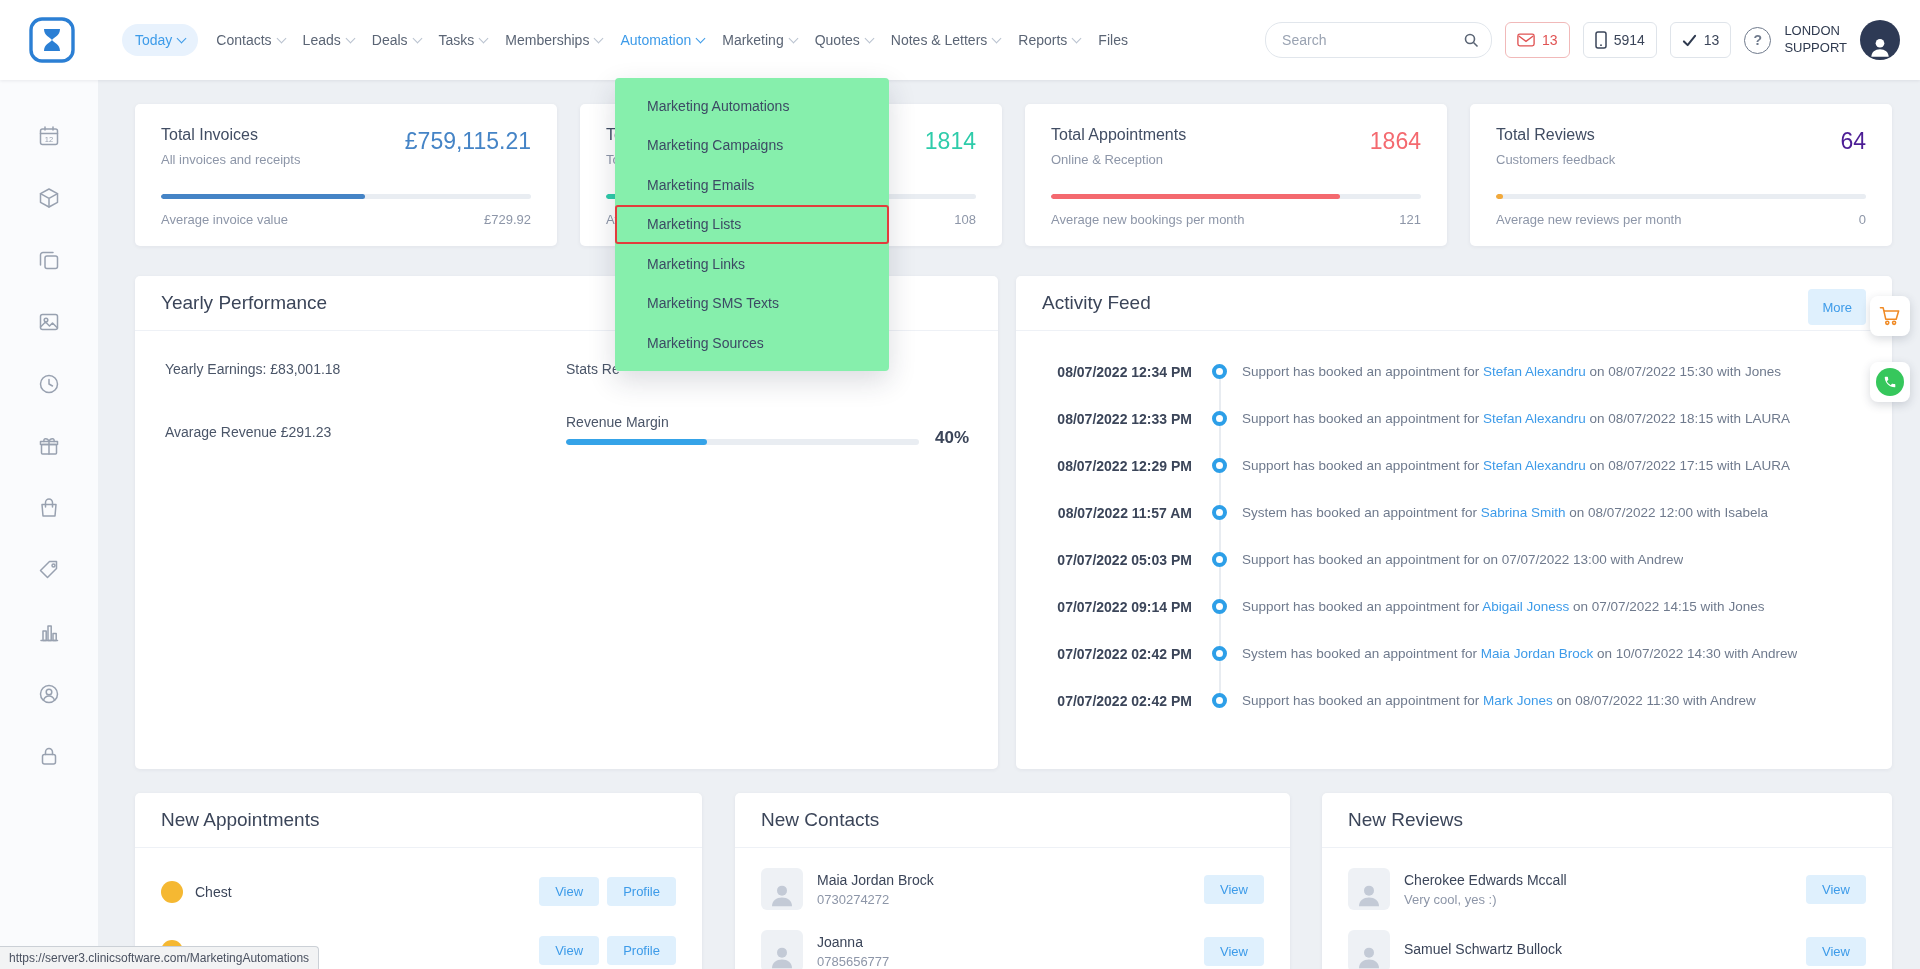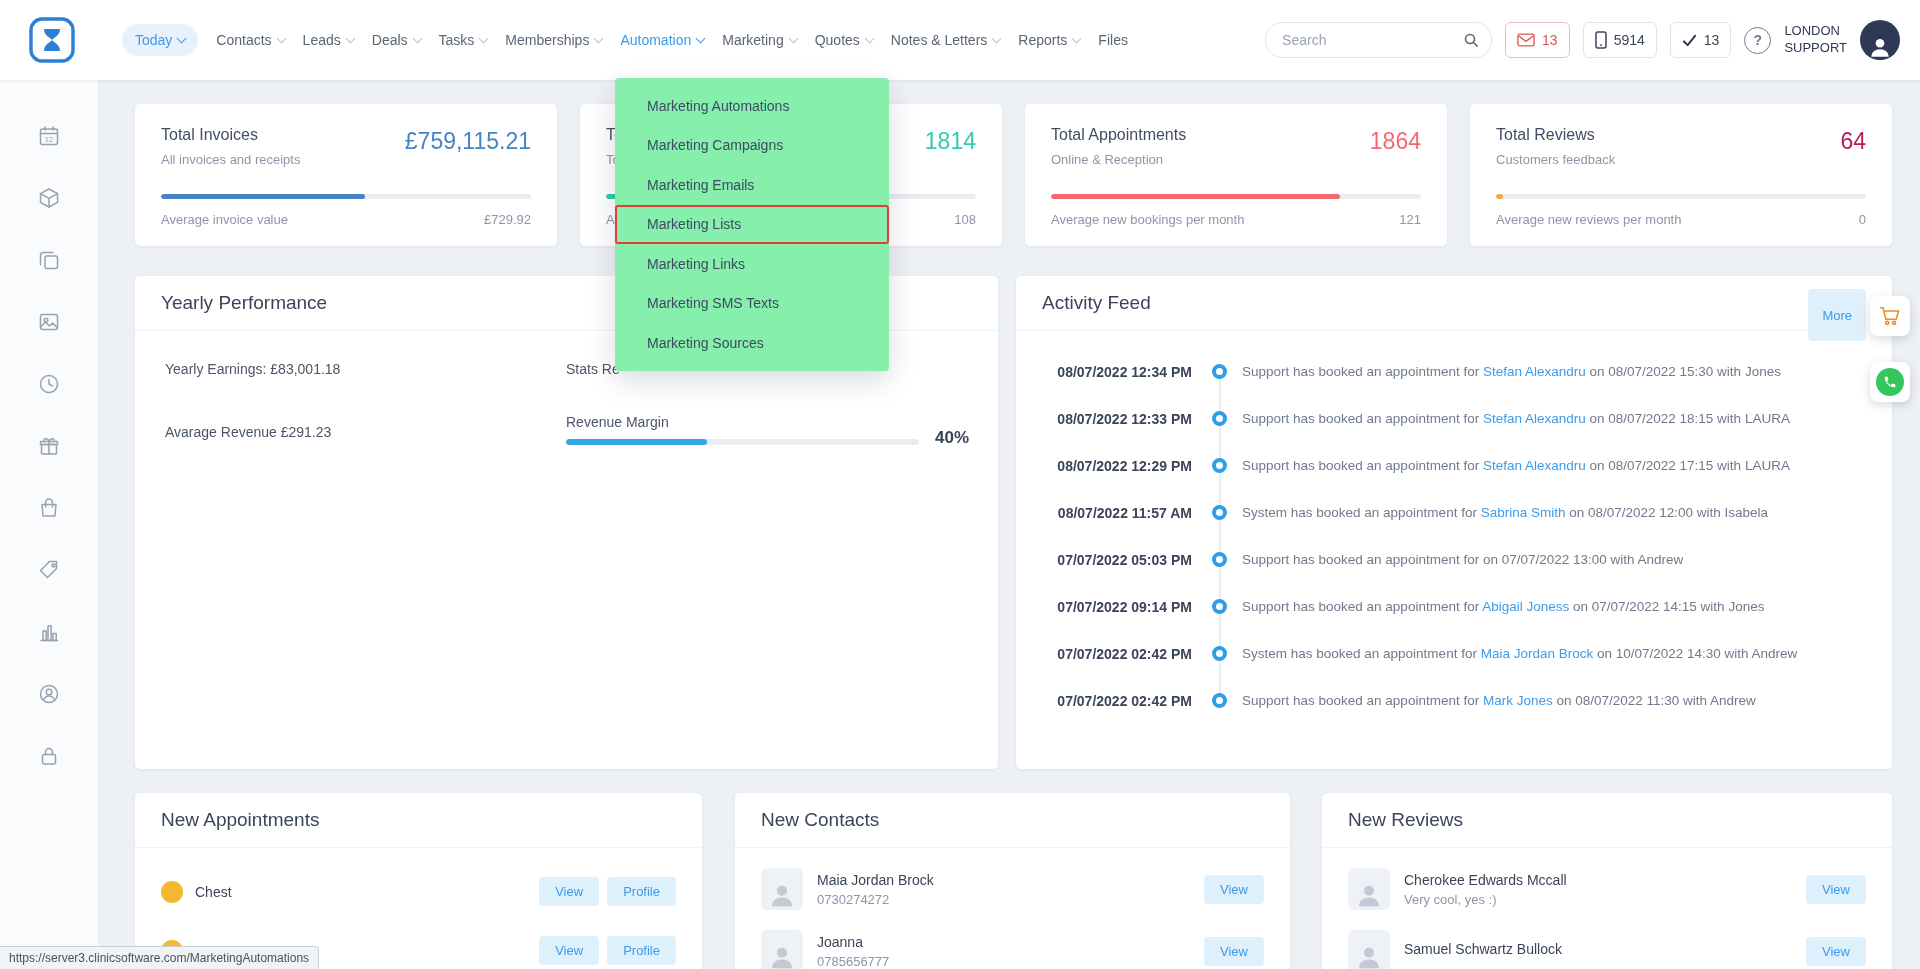--- a/index.html
+++ b/index.html
@@ -56,21 +56,21 @@
 
   
   .yearly-card{left:135px;top:276px;width:863px;height:493px;}
   .y-text{position:absolute;font-size:14px;color:#4a5568;white-space:nowrap;}
   .y-mbar{position:absolute;left:431px;top:163px;width:353px;height:6px;background:#e9edf2;border-radius:3px;overflow:hidden;}
   .y-mfill{height:100%;border-radius:3px;}
   .y-mpct{position:absolute;left:800px;top:152px;font-size:17px;font-weight:bold;color:#3b4559;}
 
   
   .activity-card{left:1016px;top:276px;width:876px;height:493px;}
-  .more-btn{position:absolute;top:13px;right:26px;height:28px;padding:12px 14px;background:#dff0fd;
+  .more-btn{position:absolute;top:13px;right:26px;height:28px;padding:4px 14px;background:#dff0fd;
             color:#3d9be9;font-size:13px;border-radius:4px;display:flex;align-items:center;cursor:pointer;}
   .feed{position:absolute;left:26px;right:20px;top:72px;}
   .feed::before{content:'';position:absolute;left:177px;top:23px;height:329px;width:2px;background:#e8ecf1;}
   .feed-row{position:relative;height:47px;display:flex;align-items:center;}
   .feed-time{width:150px;text-align:right;font-size:14px;font-weight:bold;color:#3b4559;flex:0 0 auto;}
   .feed-dot{margin-left:20px;width:15px;height:15px;box-sizing:border-box;border:4px solid #2d9fe8;
             border-radius:50%;background:#fff;z-index:2;flex:0 0 auto;}
   .feed-text{margin-left:15px;font-size:13.5px;color:#6f7a8d;white-space:nowrap;overflow:hidden;}
   .feed-link{color:#3d9be9;cursor:pointer;text-decoration:none;}
 
@@ -327,21 +327,21 @@
     </div>
     <div class="stat-footer">
       <span>Average new bookings per month</span>
       <span>121</span>
     </div>
   </section>
 
   <section class="card stat-card" style="left:1470px">
     <div class="stat-title">Total Reviews</div>
     <div class="stat-sub">Customers feedback</div>
-    <div class="stat-value" style="color: #be185d;">64</div>
+    <div class="stat-value" style="color: #4c1d95;">64</div>
     <div class="stat-bar">
       <div class="stat-fill" style="width: 2%; background: rgb(242, 169, 59);"></div>
     </div>
     <div class="stat-footer">
       <span>Average new reviews per month</span>
       <span>0</span>
     </div>
   </section>
 
   <section class="card yearly-card">

